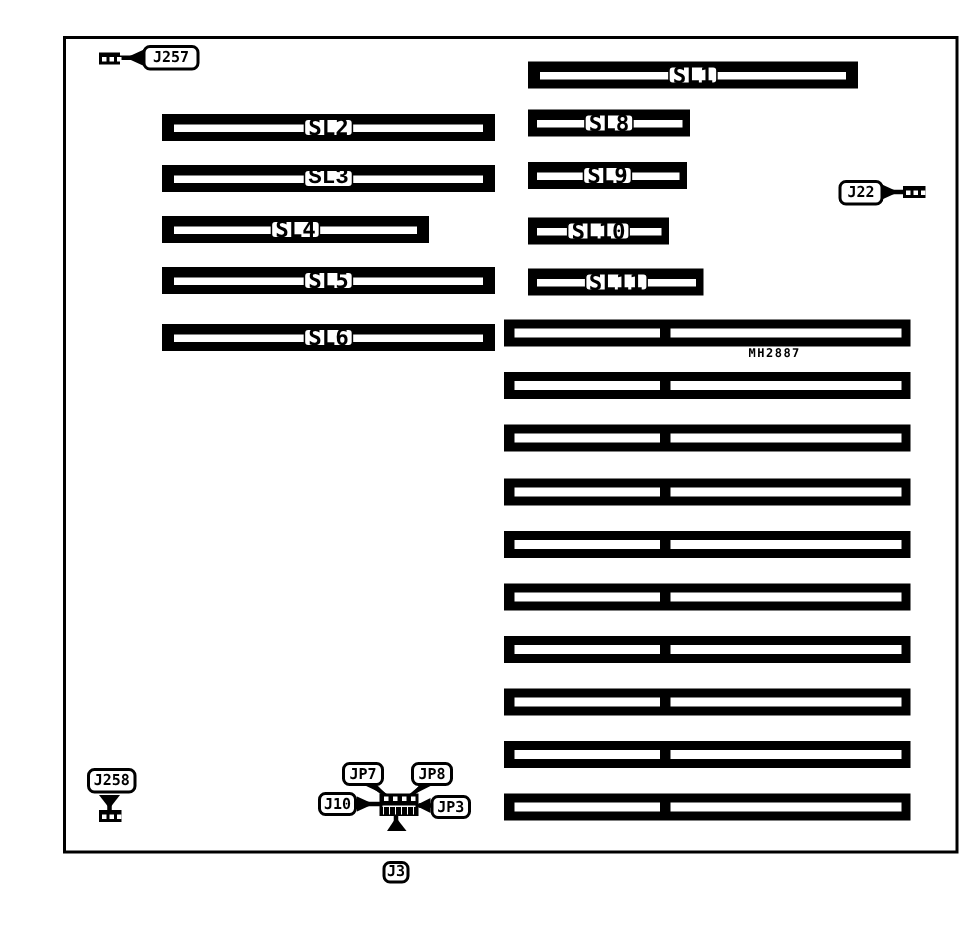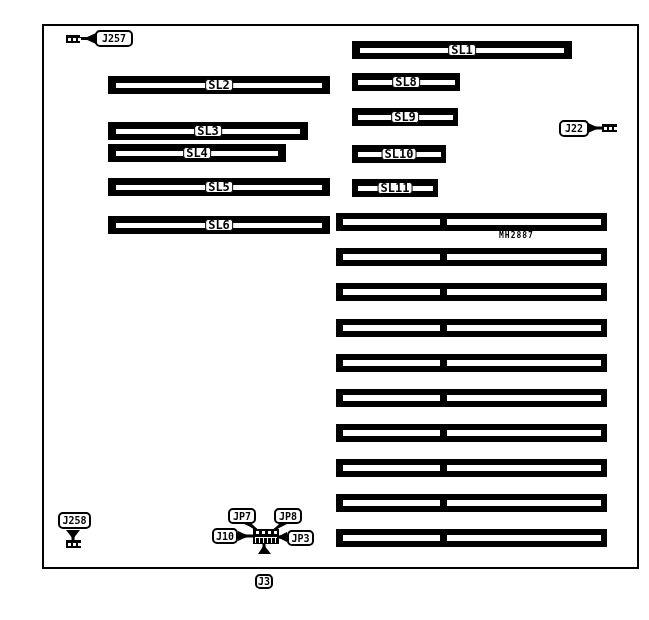--- a/index.html
+++ b/index.html
@@ -5,21 +5,21 @@
   html,body{margin:0;padding:0;background:#fff;}
   .page{position:relative;width:649px;height:620px;background:#fff;overflow:hidden;
         font-family:"DejaVu Sans Mono",monospace;}
   .board{position:absolute;left:42px;top:24px;width:597px;height:545px;
          border:2px solid #000;box-sizing:border-box;background:#fff;}
   
   .bar{position:absolute;background:#000;box-sizing:border-box;}
   .bar .stripe{position:absolute;left:8px;right:8px;top:7px;height:5px;background:#fff;}
   .slot-label{position:absolute;left:50%;top:50%;transform:translate(-50%,-50%);
               background:#fff;border:1.5px solid #000;border-radius:3px;
-              font-weight:bold;font-size:12px;line-height:10px;padding:0 2px;
+              font-weight:bold;font-size:15px;line-height:10px;padding:0 2px;
               white-space:nowrap;z-index:3;}
   
   .membank{position:absolute;left:336px;width:271px;height:18px;background:#000;}
   .membank .s1{position:absolute;left:7px;width:97px;top:6px;height:6px;background:#fff;}
   .membank .s2{position:absolute;left:111px;width:154px;top:6px;height:6px;background:#fff;}
   
   .callout{position:absolute;background:#fff;border:2px solid #000;border-radius:5px;
            box-sizing:border-box;text-align:center;font-weight:bold;font-size:10px;
            padding:0;z-index:5;display:flex;align-items:center;justify-content:center;}
   
@@ -67,21 +67,21 @@
       <polygon points="238,531 238,541 249,536"></polygon>
       <polygon points="287,532 287,542 277,537"></polygon>
       <polygon points="258,554 271,554 264,545"></polygon>
     </g>
   </svg>
 
   <div class="bar" style="left:108px;top:76px;width:222px;height:18px;">
     <div class="stripe"></div>
     <span class="slot-label">SL2</span>
   </div>
-  <div class="bar" style="left:108px;top:122px;width:200px;height:18px;">
+  <div class="bar" style="left:108px;top:110px;width:222px;height:18px;font-family:Liberation Mono, monospace;">
     <div class="stripe"></div>
     <span class="slot-label">SL3</span>
   </div>
   <div class="bar" style="left:108px;top:144px;width:178px;height:18px;">
     <div class="stripe"></div>
     <span class="slot-label">SL4</span>
   </div>
   <div class="bar" style="left:108px;top:178px;width:222px;height:18px;">
     <div class="stripe"></div>
     <span class="slot-label">SL5</span>
@@ -100,21 +100,21 @@
     <span class="slot-label">SL8</span>
   </div>
   <div class="bar" style="left:352px;top:108px;width:106px;height:18px;">
     <div class="stripe" style="left:6px;right:5px;"></div>
     <span class="slot-label">SL9</span>
   </div>
   <div class="bar" style="left:352px;top:145px;width:94px;height:18px;">
     <div class="stripe" style="left:6px;right:5px;"></div>
     <span class="slot-label">SL10</span>
   </div>
-  <div class="bar" style="left:352px;top:179px;width:86px;height:18px;">
+  <div class="bar" style="left:352px;top:179px;width:117px;height:18px;">
     <div class="stripe" style="left:6px;right:5px;"></div>
     <span class="slot-label">SL11</span>
   </div>
 
   <div class="membank" style="top:213px;">
       <div class="s1"></div>
       <div class="s2"></div>
     </div>
   <div class="membank" style="top:248px;">
       <div class="s1"></div>

